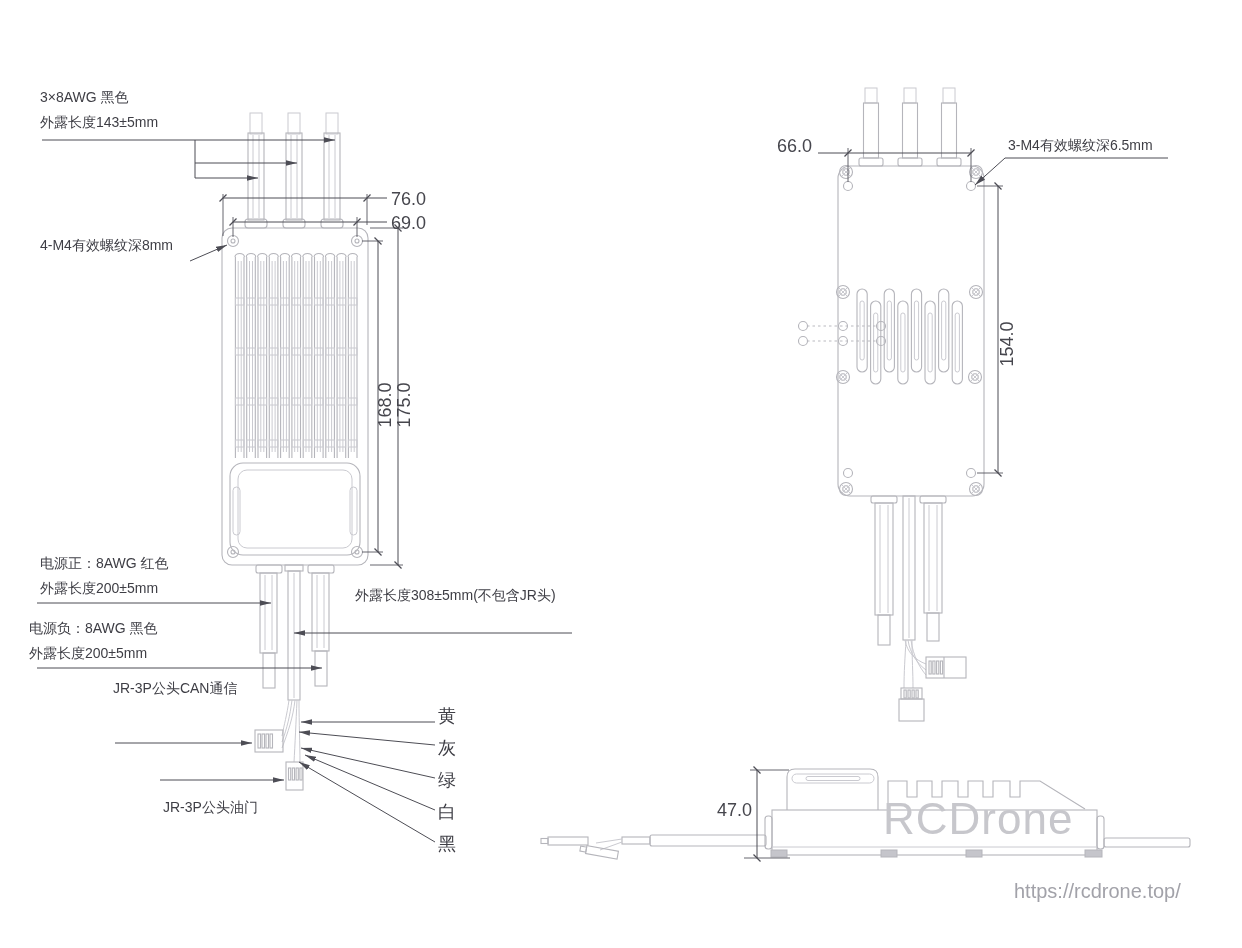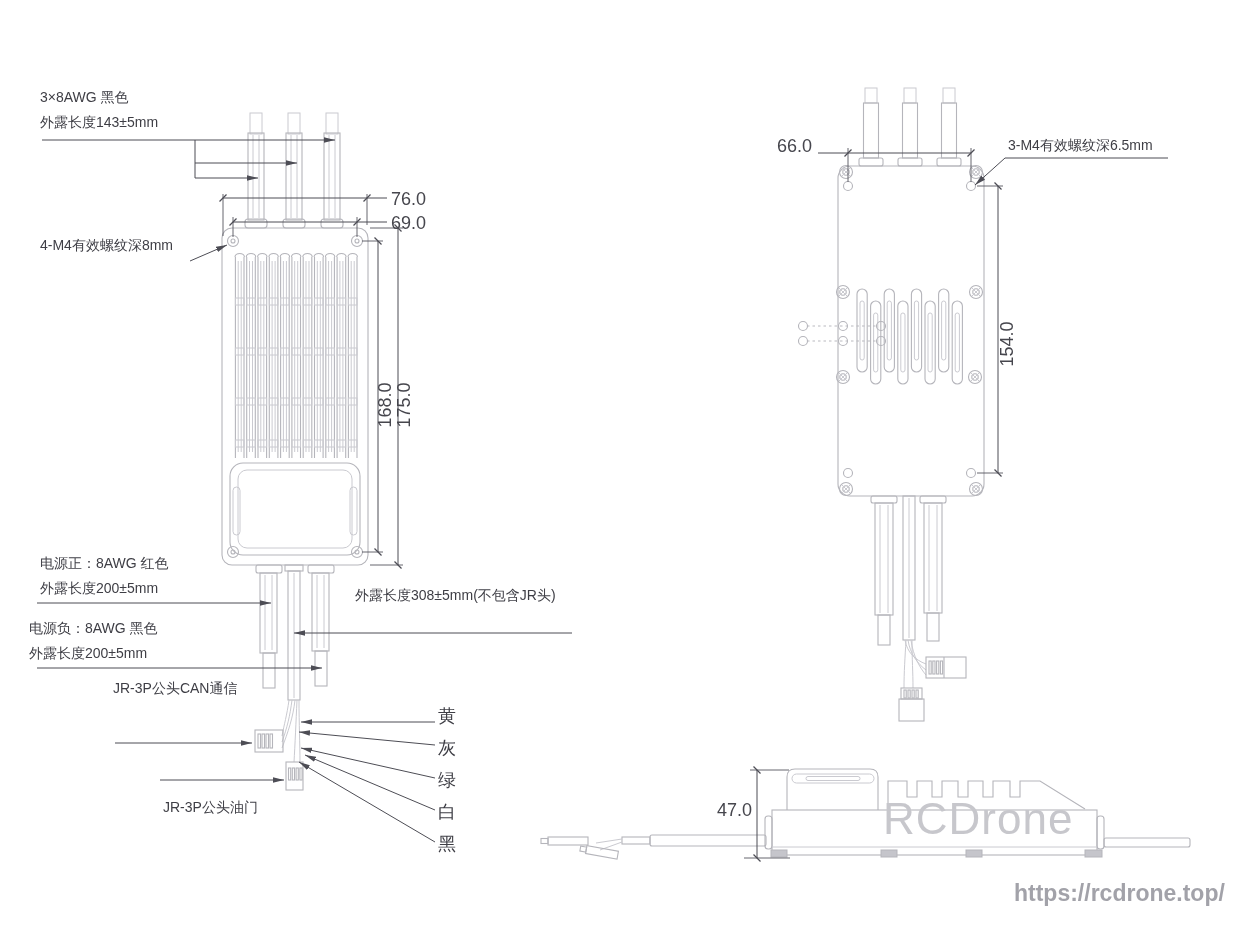--- a/index.html
+++ b/index.html
@@ -2,21 +2,21 @@
 <html><head>
 <meta charset="utf-8">
 <style>
   html,body{margin:0;padding:0;background:#ffffff;}
   .canvas{position:relative;width:1242px;height:948px;background:#ffffff;overflow:hidden;
           font-family:"Liberation Sans","DejaVu Sans",sans-serif;}
   .canvas svg{position:absolute;left:0;top:0;}
   .ann{position:absolute;color:#3e3e45;font-size:14px;line-height:25px;white-space:nowrap;}
   .wire-color{position:absolute;color:#3e3e45;font-size:18px;}
   .wm-brand{position:absolute;left:883px;top:748px;font-size:44px;color:#c7c7cc;letter-spacing:1px;margin-top:46px;}
-  .wm-url{position:absolute;left:1014px;top:880px;font-size:23px;font-weight:bold;color:#a2a2a9;}
+  .wm-url{position:absolute;left:1014px;top:880px;font-size:20px;font-weight:normal;color:#a2a2a9;}
   .ol{stroke:#b5b5bb;fill:none;stroke-width:1.1;}
   .ol2{stroke:#cacad0;fill:none;stroke-width:1;}
   .dim{stroke:#4d4d55;fill:none;stroke-width:1;}
   .thin{stroke:#55555d;fill:none;stroke-width:0.9;}
   .dot{stroke:#b9b9bf;stroke-width:1;fill:none;stroke-dasharray:2.5,3;}
   .foot{fill:#c5c5cb;stroke:#b5b5bb;stroke-width:1;}
   .dimt{fill:#46464d;font-size:18px;font-family:"Liberation Sans","DejaVu Sans",sans-serif;}
 </style>
 </head>
 <body>

